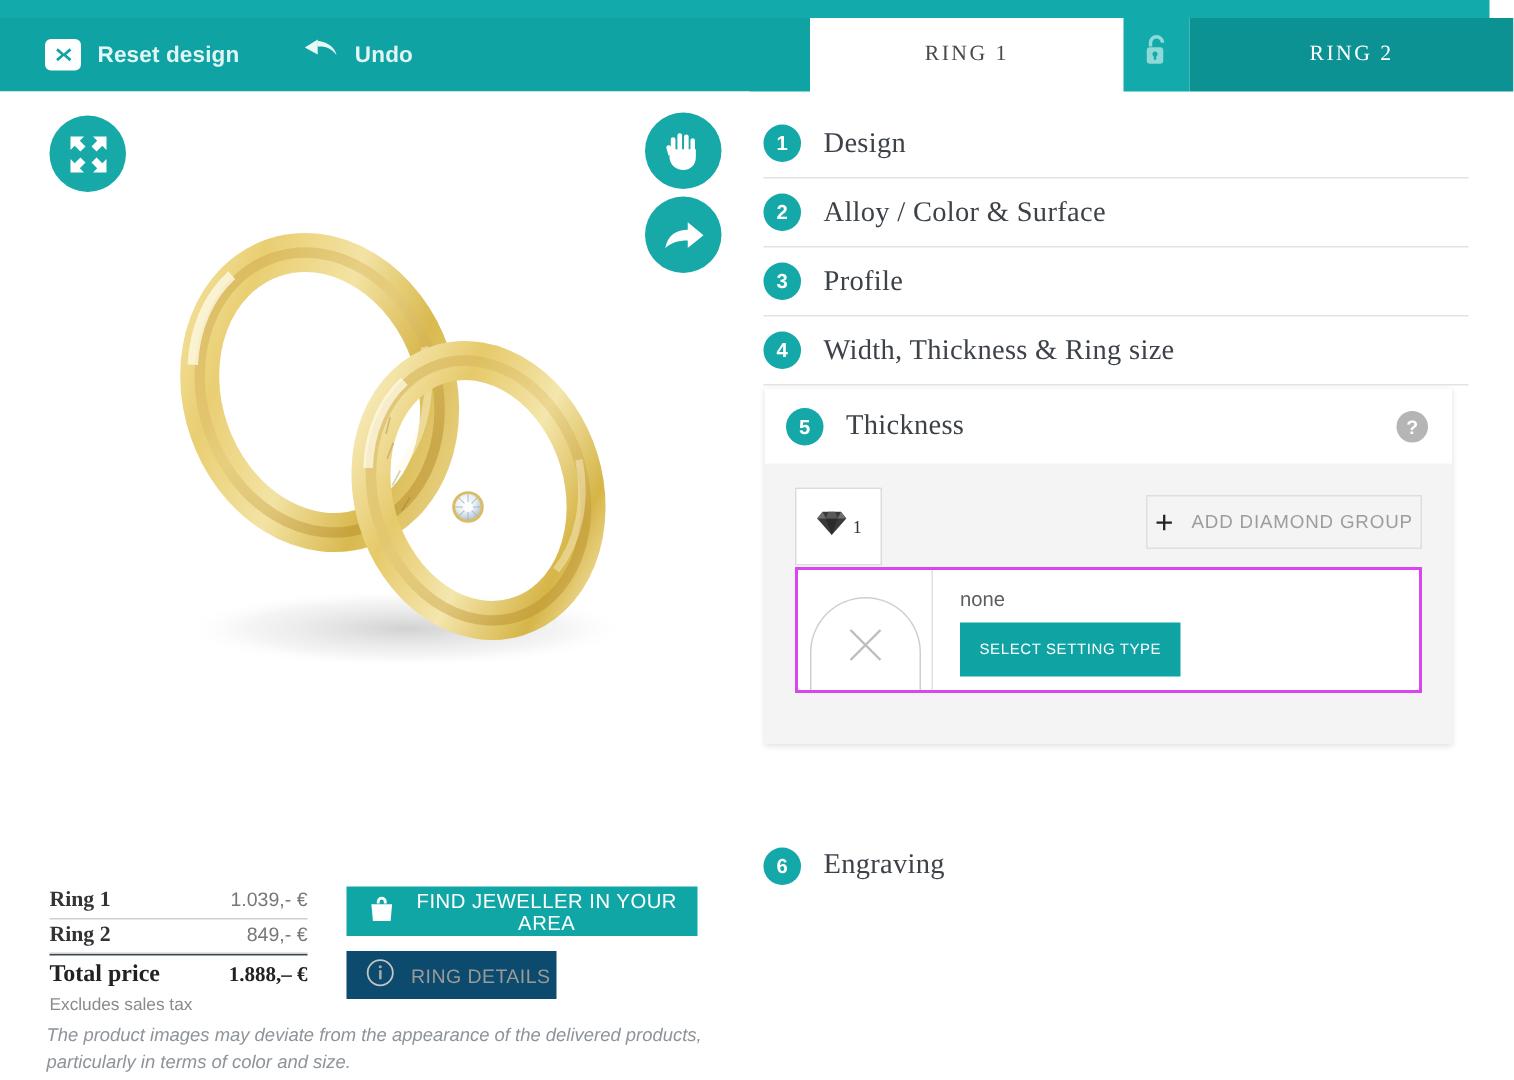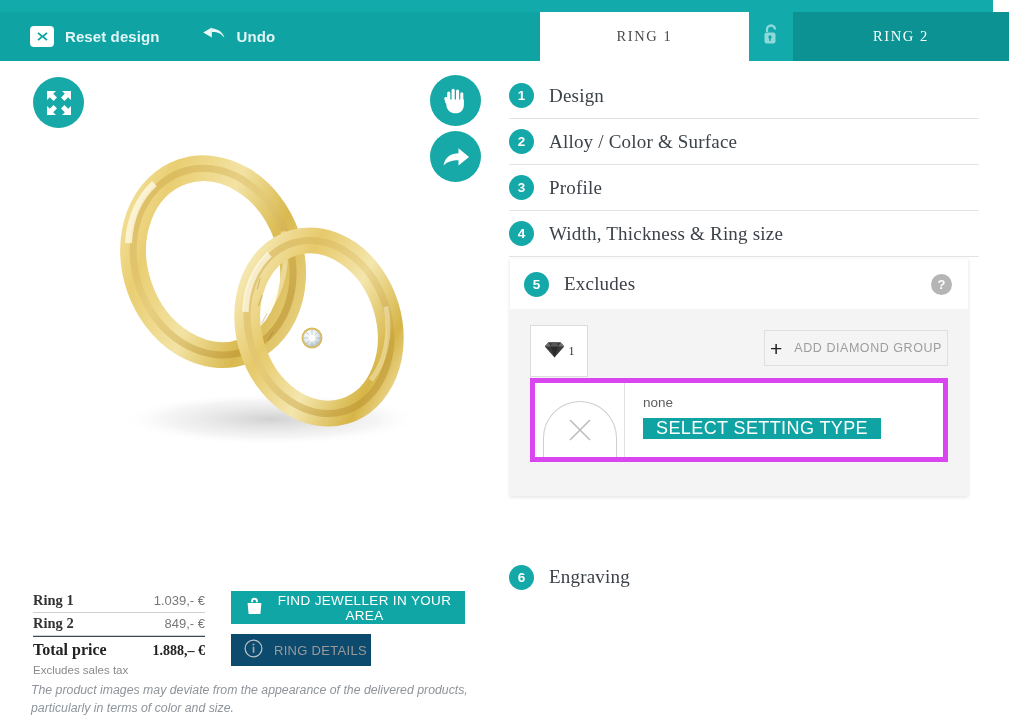--- a/index.html
+++ b/index.html
@@ -128,37 +128,37 @@
   .group-tab .cnt { font-family: "Liberation Serif", serif; font-size: 12px; color: #333; }
   .btn-add-group {
     position: absolute; right: 0; top: 5px; width: 184px; height: 36px;
     background: #F4F4F4; border: 1px solid #DFDFDF; display: flex; align-items: center;
     justify-content: center; gap: 12px; cursor: pointer;
   }
   .btn-add-group .lbl { font-size: 12.5px; color: #9D9D9D; letter-spacing: .55px; }
   .plus { font-size: 21px; color: #222; line-height: 1; font-weight: 500; }
 
   .setting-card {
-    margin-top: 1px; background: #fff; border: 5px solid #d946ef;
+    margin-top: 1px; background: #fff; border: 2px solid #d946ef;
     display: flex; height: 84px;
   }
   .setting-thumb {
     width: 90px; border-right: 1px solid #E2E2E2; display: flex;
     align-items: center; justify-content: center; position: relative; overflow: hidden;
   }
   .thumb-shape {
     position: absolute; left: 50%; transform: translateX(-50%); top: 18px;
     width: 74px; height: 80px; border: 1px solid #CFCFCF;
     border-radius: 37px 37px 0 0; border-bottom: none;
   }
   .setting-info { flex: 1; padding: 12px 0 0 18px; }
   .setting-none { font-size: 13.5px; color: #5E5E5E; margin-bottom: 8px; }
   .btn-setting-type {
-    height: 21px; padding: 0 13px; background: #0FA3A3; color: #fff; border: none;
-    font-size: 18px; letter-spacing: .4px; cursor: pointer; display: inline-flex;
+    height: 36px; padding: 0 13px; background: #0FA3A3; color: #fff; border: none;
+    font-size: 10px; letter-spacing: .4px; cursor: pointer; display: inline-flex;
     align-items: center; font-family: "Liberation Sans", sans-serif;
   }
   .step6 { position: absolute; left: 509px; top: 554px; width: 470px; }
   .step6 .step-row { border-bottom: none; }
 </style>
 </head>
 <body>
 
 <div class="app">
 
@@ -357,21 +357,21 @@
     </div>
     <div class="step-row">
       <span class="step-num">4</span>
       <span class="step-label">Width, Thickness &amp; Ring size</span>
     </div>
   </div>
 
   <div class="panel">
     <div class="panel-head">
       <span class="step-num">5</span>
-      <span class="step-label">Excludes</span>
+      <span class="step-label">Thickness</span>
       <span class="help-icon">?</span>
     </div>
     <div class="panel-body">
       <div class="group-bar">
         <div class="group-tab">
           <span>
             <svg width="21" height="19" viewBox="0 0 21 19">
               <path d="M4.4 2.2 H16.6 L20.2 6.6 L10.5 17.6 L0.8 6.6 Z" fill="#3A3A3A"></path>
               <path d="M4.4 2.2 L6.6 6.6 H0.8 Z" fill="#6E6E6E"></path>
               <path d="M16.6 2.2 L14.4 6.6 H20.2 Z" fill="#6E6E6E"></path>

